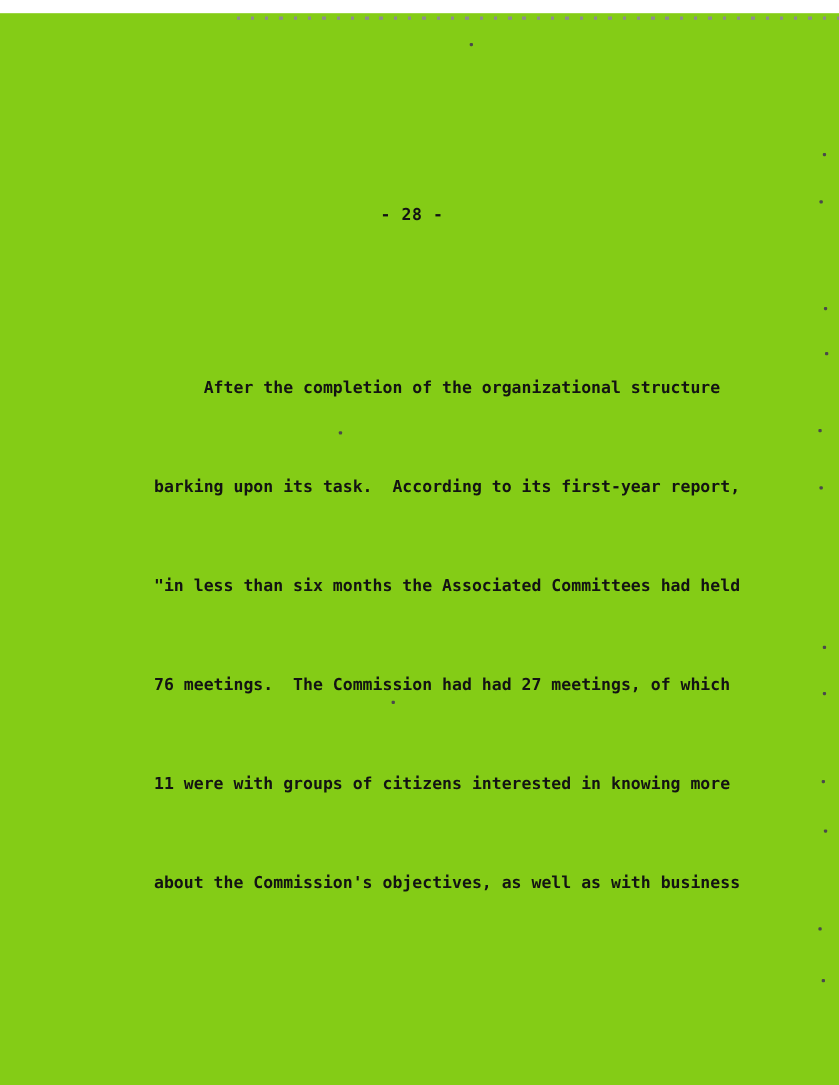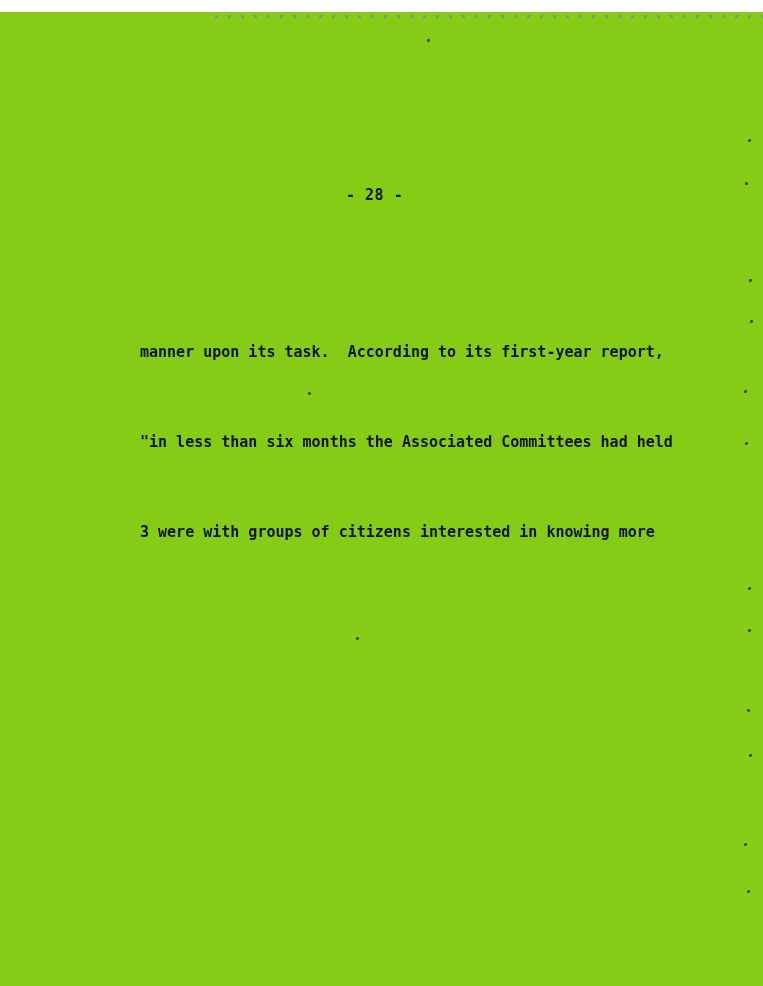--- a/index.html
+++ b/index.html
@@ -75,23 +75,26 @@
 </head>
 <body>
 
 <div class="page">
 
   <div class="top-rule"></div>
 
   <div class="text-col">
     <div class="page-number">- 28 -</div>
     <div class="body-lines">
-      <div class="line">manner upon its task.  According to its first-year report,</div>
+      <div class="line">     After the completion of the organizational structure</div>
+      <div class="line">barking upon its task.  According to its first-year report,</div>
       <div class="line">"in less than six months the Associated Committees had held</div>
-      <div class="line">3 were with groups of citizens interested in knowing more</div>
+      <div class="line">76 meetings.  The Commission had had 27 meetings, of which</div>
+      <div class="line">11 were with groups of citizens interested in knowing more</div>
+      <div class="line">about the Commission's objectives, as well as with business</div>
       
       
       
       
       
       
       
       
       
       

